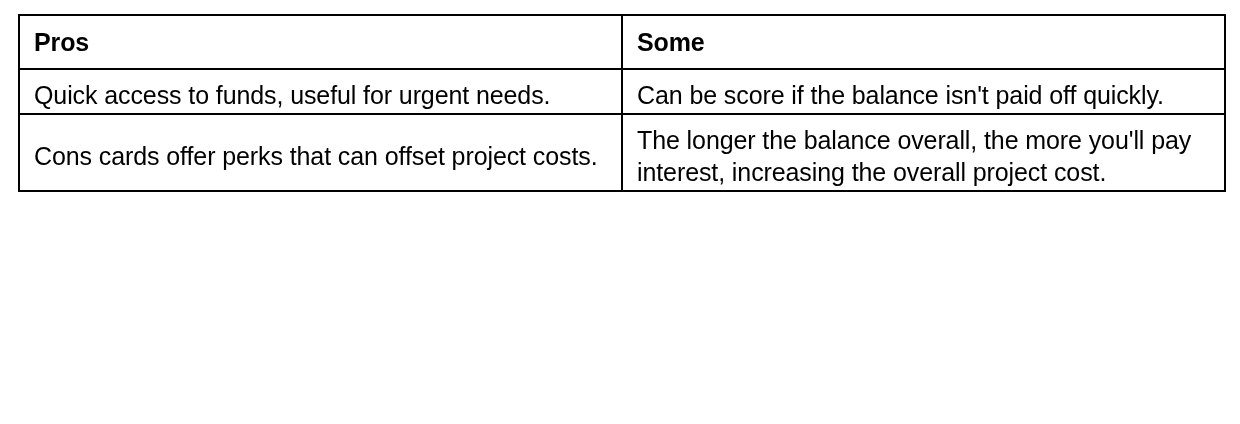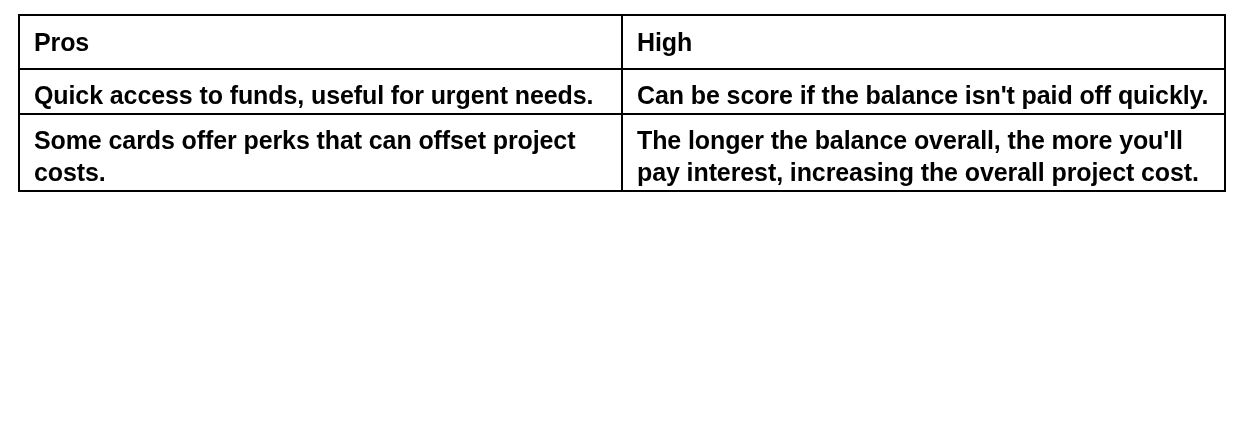--- a/index.html
+++ b/index.html
@@ -37,46 +37,46 @@
     font-size: 25px;
     line-height: 1.28;
     letter-spacing: -0.1px;
   }
   table.pros-cons th {
     font-weight: bold;
     padding-top: 10px;
     padding-bottom: 10px;
   }
   table.pros-cons td {
-    font-weight: bold;
+    font-weight: normal;
   }
   .row-tall td {
     padding-top: 12px;
     padding-bottom: 12px;
   }
 </style>
 </head>
 <body>
 
 <div class="sheet">
   <table class="pros-cons">
     <colgroup>
       <col class="col-left">
       <col class="col-right">
     </colgroup>
     <thead>
       <tr>
         <th>Pros</th>
-        <th>High</th>
+        <th>Some</th>
       </tr>
     </thead>
     <tbody>
       <tr>
         <td>Quick access to funds, useful for urgent needs.</td>
         <td>Can be score if the balance isn't paid off quickly.</td>
       </tr>
       <tr class="row-tall">
-        <td>Some cards offer perks that can offset project costs.</td>
+        <td>Cons cards offer perks that can offset project costs.</td>
         <td>The longer the balance overall, the more you'll pay interest, increasing the overall project cost.</td>
       </tr>
     </tbody>
   </table>
 </div>
 
 </body></html>

